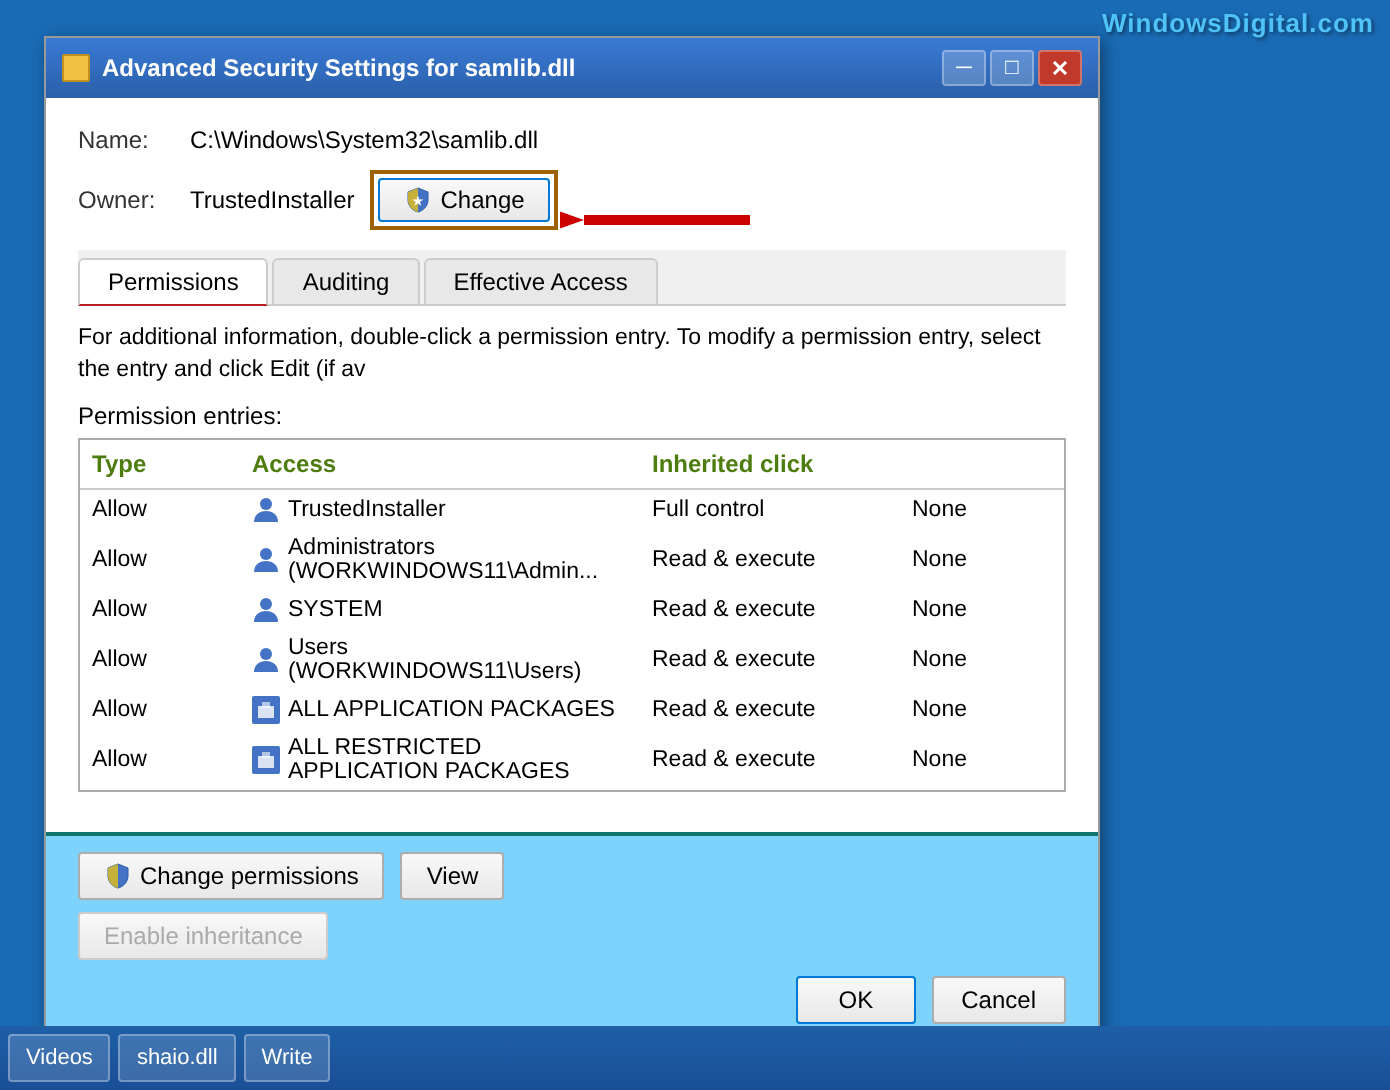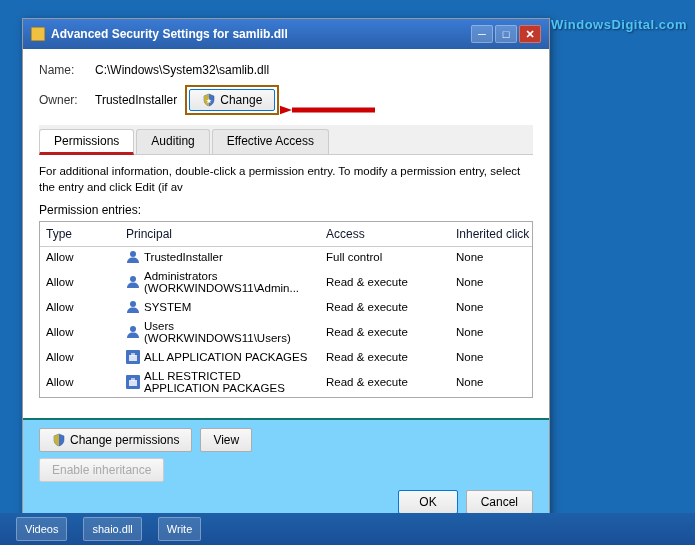--- a/index.html
+++ b/index.html
@@ -30,27 +30,26 @@
       background: rgba(255,255,255,0.15);
       border: 1px solid rgba(255,255,255,0.3);
       color: white;
       font-size: 11px;
       padding: 2px 8px;
       height: 24px;
       display: flex;
       align-items: center;
       gap: 4px;
       border-radius: 2px;
-      margin-left: 12px;
     }
 
     
     .watermark {
       position: absolute;
-      top: 17px;
+      top: 4px;
       right: 8px;
       color: rgba(255,255,255,0.7);
       font-size: 13px;
       font-weight: bold;
       letter-spacing: 0.5px;
       text-shadow: 1px 1px 2px rgba(0,0,0,0.5);
       z-index: 10;
     }
     .watermark span { color: #4fc3f7; }
 
@@ -185,21 +184,21 @@
       font-size: 12px;
       cursor: pointer;
       border: 1px solid #ccc;
       border-bottom: none;
       background: #e8e8e8;
       margin-right: 2px;
       border-radius: 3px 3px 0 0;
     }
     .tab.active {
       background: white;
-      border-bottom: 3px solid #b91c1c;
+      border-bottom: 1px solid #b91c1c;
       margin-bottom: -1px;
       z-index: 1;
       position: relative;
     }
 
     
     .info-text {
       font-size: 11.5px;
       color: #000;
       margin-bottom: 8px;
@@ -220,23 +219,23 @@
     }
     .perm-table-header {
       display: grid;
       grid-template-columns: 80px 200px 130px 120px;
       background: white;
       border-bottom: 1px solid #ccc;
       padding: 3px 0;
     }
     .col-header {
       font-size: 12px;
-      font-weight: 400;
+      font-weight: 700;
       padding: 2px 6px;
-      color: #0f172a;
+      color: #4d7c0f;
     }
     .perm-row {
       display: grid;
       grid-template-columns: 80px 200px 130px 120px;
       padding: 1px 0;
       align-items: center;
     }
     .perm-cell {
       padding: 2px 6px;
       font-size: 11.5px;
@@ -380,21 +379,20 @@
     </div>
 
     <p class="info-text">For additional information, double-click a permission entry. To modify a permission entry, select the entry and click Edit (if av</p>
 
     <p class="perm-entries-label">Permission entries:</p>
 
     <div class="perm-table">
 
       <div class="perm-table-header">
         <div class="col-header">Type</div>
-        <div class="col-header">Principal</div>
         <div class="col-header">Access</div>
         <div class="col-header">Inherited click</div>
       </div>
 
       <div class="perm-row">
         <div class="perm-cell">
             <span>Allow</span>
           </div>
         <div class="perm-cell">
           <svg class="user-icon" viewBox="0 0 14 14">

